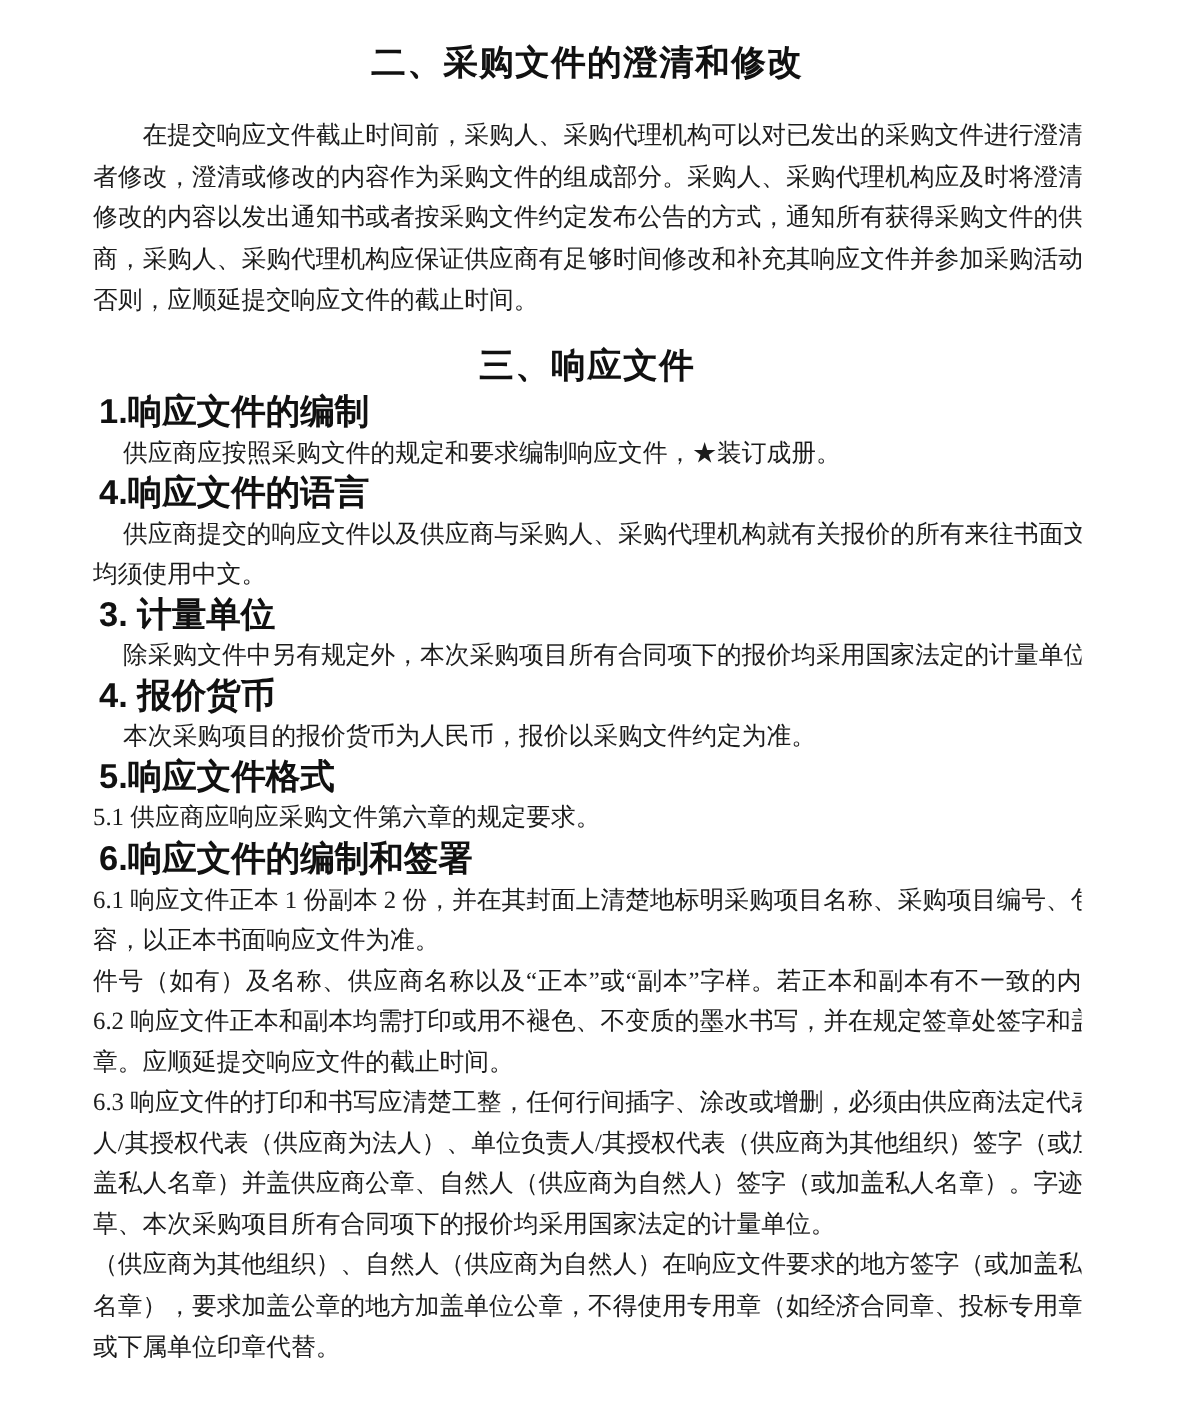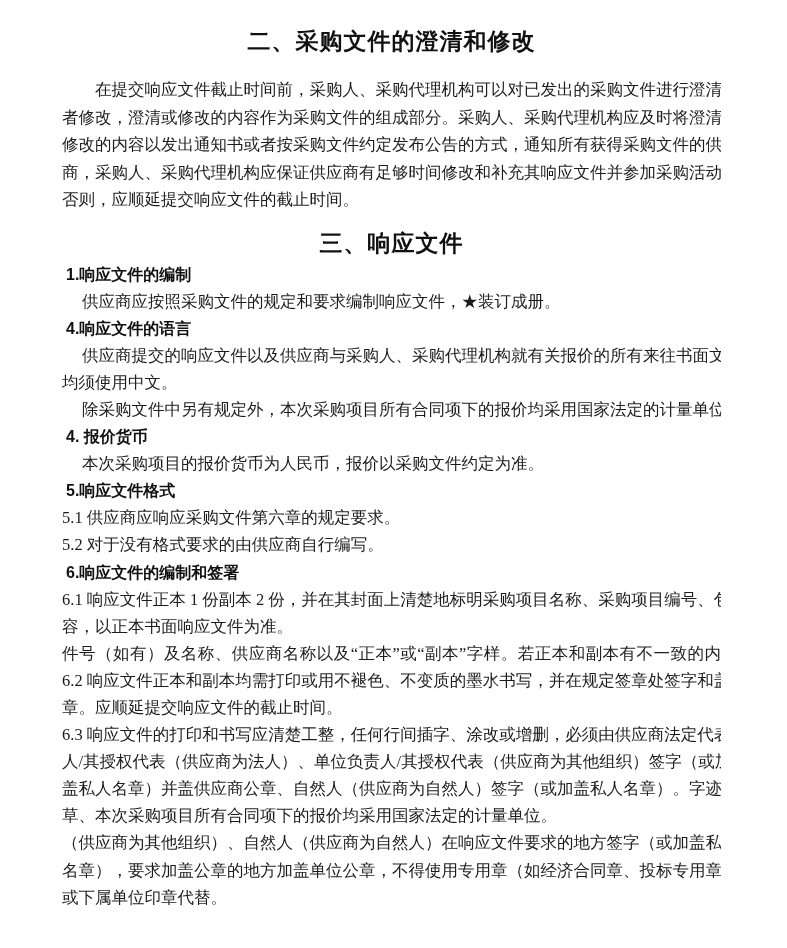--- a/index.html
+++ b/index.html
@@ -46,21 +46,21 @@
   }
   .tline.last {
     text-align-last: left;
     text-align: right;
   }
   .ind2 { padding-left: 33px; }
   .ind1 { padding-left: 20px; }
   .hd {
     font-family: "Liberation Sans", "DejaVu Sans", sans-serif;
     font-weight: bold;
-    font-size: 16px;
+    font-size: 23px;
     line-height: 27.1px;
     height: 27.1px;
     color: #111111;
     margin: 0;
     padding-left: 4px;
     overflow: hidden;
   }
 </style>
 </head>
 <body>
@@ -81,28 +81,28 @@
 
   <div class="sec">
 
     <h2 class="hd">1.响应文件的编制</h2>
     <div class="tline ind1 last">供应商应按照采购文件的规定和要求编制响应文件，★装订成册。</div>
 
     <h2 class="hd">4.响应文件的语言</h2>
     <div class="tline ind1">供应商提交的响应文件以及供应商与采购人、采购代理机构就有关报价的所有来往书面文件</div>
     <div class="tline last">均须使用中文。</div>
 
+    <h2 class="hd">3. 计量单位</h2>
     <div class="tline ind1 last">除采购文件中另有规定外，本次采购项目所有合同项下的报价均采用国家法定的计量单位。</div>
 
     <h2 class="hd">4. 报价货币</h2>
     <div class="tline ind1 last">本次采购项目的报价货币为人民币，报价以采购文件约定为准。</div>
 
     <h2 class="hd">5.响应文件格式</h2>
     <div class="tline last">5.1 供应商应响应采购文件第六章的规定要求。</div>
-    <div class="tline last">5.2 对于没有格式要求的由供应商自行编写。</div>
 
     <h2 class="hd">6.响应文件的编制和签署</h2>
 
     <div class="tline">6.1 响应文件正本 1 份副本 2 份，并在其封面上清楚地标明采购项目名称、采购项目编号、包</div>
     <div class="tline last">容，以正本书面响应文件为准。</div>
     <div class="tline">件号（如有）及名称、供应商名称以及“正本”或“副本”字样。若正本和副本有不一致的内</div>
 
     <div class="tline">6.2 响应文件正本和副本均需打印或用不褪色、不变质的墨水书写，并在规定签章处签字和盖</div>
     <div class="tline last">章。应顺延提交响应文件的截止时间。</div>
 

